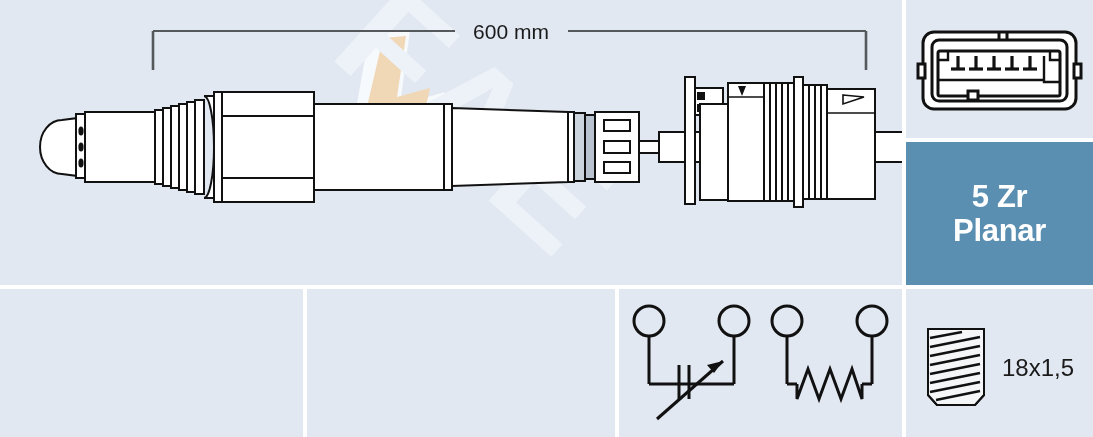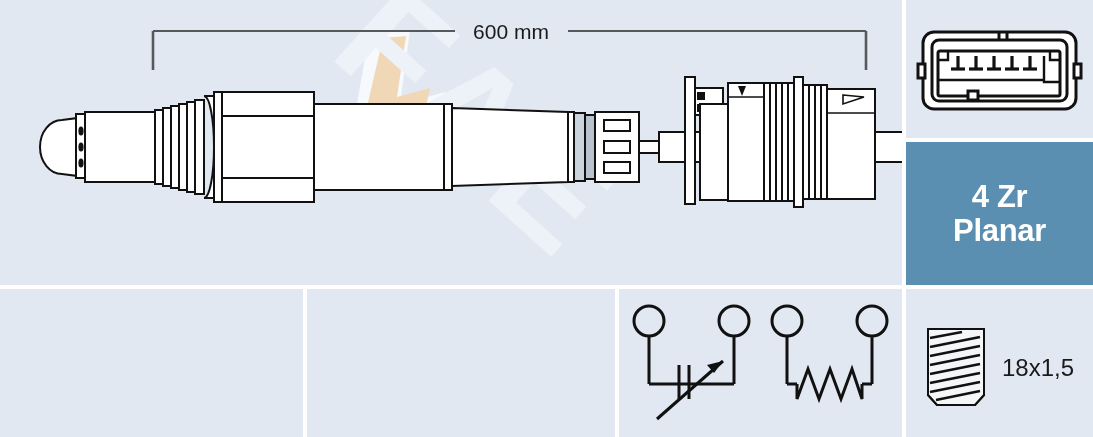--- a/index.html
+++ b/index.html
@@ -247,21 +247,21 @@
         <polyline points="32,60 42,60 42,51"></polyline>
         <polyline points="154,60 144,60 144,51"></polyline>
         <polyline points="138,56 138,82 154,82"></polyline>
         <line x1="32" y1="80" x2="138" y2="80"></line>
       </g>
     </svg>
   </div>
 
   <div class="panel" id="panel-badge">
     <div class="badge-inner">
-      <div class="badge-line1">4 Zr</div>
+      <div class="badge-line1">5 Zr</div>
       <div class="badge-line2">Planar</div>
     </div>
   </div>
 
   <div class="panel" id="panel-empty-1"></div>
   <div class="panel" id="panel-empty-2"></div>
 
   <div class="panel" id="panel-circuit">
     <svg width="283" height="148" viewBox="0 0 283 148">
       <g fill="none" stroke="#111111" stroke-width="3" stroke-linecap="butt">

